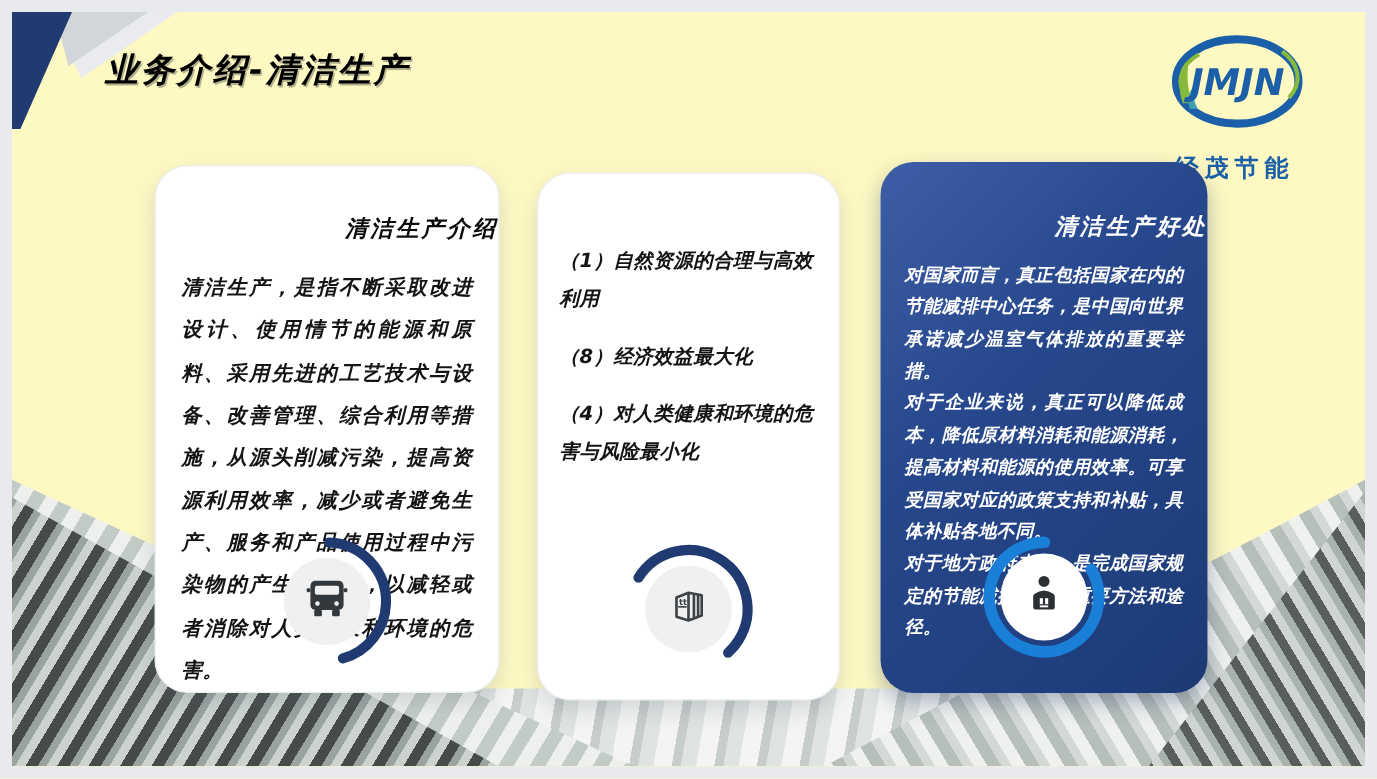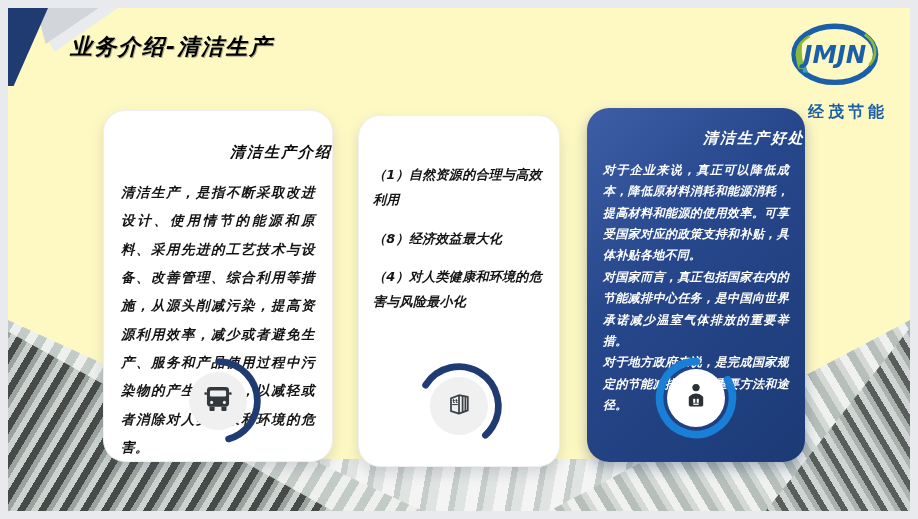--- a/index.html
+++ b/index.html
@@ -19,21 +19,21 @@
     clip-path:polygon(0 0,100% 0,26% 100%);background:#e9ebee;}
   .corner-gray{position:absolute;left:22px;top:0;width:78px;height:36px;
     clip-path:polygon(8% 0,88% 0,20% 100%);background:#d2d5da;}
   
   .page-title{
     position:absolute;left:62px;top:24px;
     font-size:22px;font-weight:900;font-style:italic;color:#000;
     letter-spacing:2px;text-shadow:1px 1px 0 rgba(40,40,40,.35);
   }
   
-  .logo{position:absolute;right:22px;top:10px;width:130px;text-align:right;}
+  .logo{position:absolute;right:22px;top:10px;width:130px;text-align:center;}
   .logo-sub{margin-top:2px;font-size:16px;font-weight:800;color:#1b5fa8;letter-spacing:4px;}
   
   .photo-band{position:absolute;left:0;bottom:0;width:100%;height:195px;overflow:hidden;}
   .photo-strip{position:absolute;left:0;bottom:0;width:100%;height:52px;
     background:repeating-linear-gradient(100deg,#dfe3e1 0 10px,#f3f4f3 10px 22px,#c7cdca 22px 28px);}
   .bldg-left-light{position:absolute;left:0;bottom:0;width:46%;height:100%;
     clip-path:polygon(0 2%,100% 100%,0 100%);
     background:repeating-linear-gradient(121deg,#c3cbc7 0 9px,#eef0ee 9px 18px);}
   .bldg-left-dark{position:absolute;left:0;bottom:0;width:36%;height:100%;
     clip-path:polygon(0 8%,100% 100%,0 100%);
@@ -48,21 +48,21 @@
   .card{position:absolute;border-radius:22px;box-sizing:border-box;}
   .card-white{background:#ffffff;border:1px solid #edeff1;
     box-shadow:0 6px 14px rgba(90,100,120,.20);}
   .card-1{left:95px;top:102px;width:230px;height:352px;}
   .card-2{left:350px;top:107px;width:202px;height:352px;}
   .card-3{left:579px;top:100px;width:218px;height:354px;
     background:linear-gradient(135deg,#3d5ea6 0%,#27478c 40%,#1b3a75 100%);
     box-shadow:0 6px 14px rgba(40,60,100,.35);}
   .card-title{margin-top:32px;text-align:right;font-size:15px;font-weight:900;
     font-style:italic;color:#0c0c0c;letter-spacing:2px;}
-  .card-3 .card-title{color:#ffffff;margin-top:21px;}
+  .card-3 .card-title{color:#ffffff;margin-top:34px;}
   .card-body{margin:16px 17px 0 17px;font-size:13.5px;font-weight:800;font-style:italic;
     color:#141414;line-height:2.1;text-align:justify;letter-spacing:.5px;}
   .card-list{margin:46px 14px 0 14px;}
   .card-list-item{font-size:13px;font-weight:800;font-style:italic;color:#141414;
     line-height:1.95;margin-bottom:13px;letter-spacing:.3px;}
   .card-paras{margin:12px 16px 0 16px;}
   .card-para{font-size:12px;font-weight:800;font-style:italic;color:#ffffff;
     line-height:1.78;text-align:justify;letter-spacing:.3px;}
   
   .medal{position:absolute;left:50%;bottom:12px;transform:translateX(-50%);
@@ -158,22 +158,22 @@
             <rect x="11.5" y="20" width="7" height="1.4" fill="#3d4246"></rect>
           </svg>
         </span>
       </div>
     </div>
   </div>
 
   <div class="card card-3">
     <div class="card-title">清洁生产好处</div>
     <div class="card-paras">
+      <div class="card-para">对国家而言，真正包括国家在内的节能减排中心任务，是中国向世界承诺减少温室气体排放的重要举措。</div>
       <div class="card-para">对于企业来说，真正可以降低成本，降低原材料消耗和能源消耗，提高材料和能源的使用效率。可享受国家对应的政策支持和补贴，具体补贴各地不同。</div>
-      <div class="card-para">对国家而言，真正包括国家在内的节能减排中心任务，是中国向世界承诺减少温室气体排放的重要举措。</div>
       <div class="card-para">对于地方政府来说，是完成国家规定的节能减排任务的重要方法和途径。</div>
     </div>
     <div class="medal">
       <svg class="medal-arc" viewBox="0 0 100 100">
         <g transform="rotate(-30 50 50)">
           <circle cx="50" cy="50" r="38" fill="none" stroke="#1a7fd6" stroke-width="8" stroke-linecap="round" stroke-dasharray="199 40"></circle>
         </g>
       </svg>
       <div class="medal-circle">
         <span>

